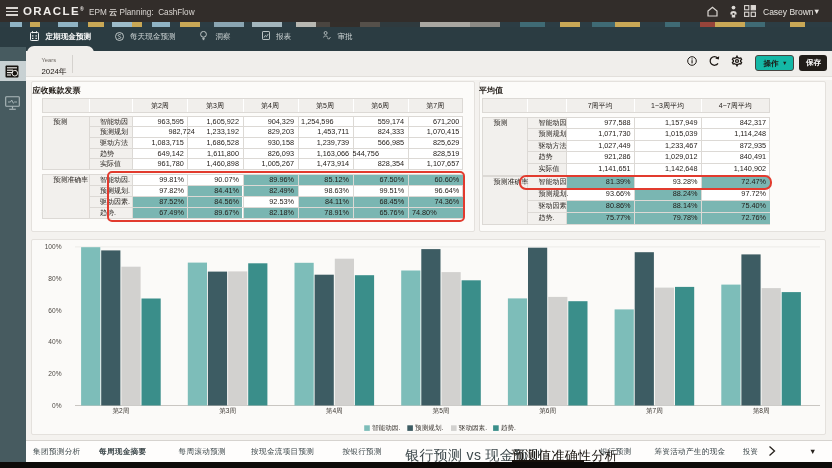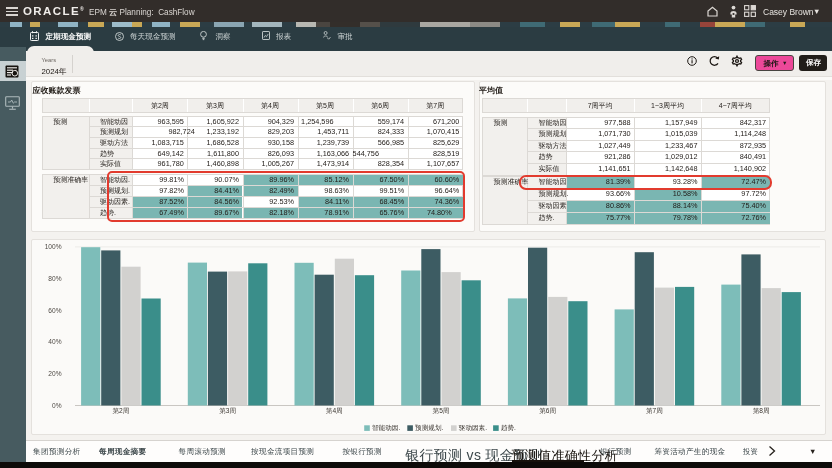--- a/index.html
+++ b/index.html
@@ -92,21 +92,21 @@
       <rect x="4.5" y="2.4" width="1.1" height="1.1" fill="#1c1713"></rect>
     </svg>
 <svg class="abs" style="left:707.5px;top:56px;" width="12" height="11" viewBox="0 0 12 11">
 <path d="M9.6 2.0 A 4.3 4.3 0 1 0 10.0 7.4" fill="none" stroke="#1c1713" stroke-width="1.25"></path>
 <path d="M7.2 2.6 l3.6 0.8 l0.4 -3.2 z" fill="#1c1713"></path>
     </svg>
 <svg class="abs" style="left:731px;top:55px;" width="12" height="12" viewBox="0 0 24 24">
 <path fill="#1c1713" d="M12 7.8 A4.2 4.2 0 1 0 12 16.2 A4.2 4.2 0 1 0 12 7.8 M12 10.3 A1.7 1.7 0 1 1 12 13.7 A1.7 1.7 0 1 1 12 10.3 Z"></path>
 <path fill="none" stroke="#1c1713" stroke-width="2.6" d="M12 2.5 L13.3 5.2 A7 7 0 0 1 16.6 6.6 L19.5 5.8 L21.2 8.8 L19.1 11 A7 7 0 0 1 19.1 13 L21.2 15.2 L19.5 18.2 L16.6 17.4 A7 7 0 0 1 13.3 18.8 L12 21.5 L10.7 18.8 A7 7 0 0 1 7.4 17.4 L4.5 18.2 L2.8 15.2 L4.9 13 A7 7 0 0 1 4.9 11 L2.8 8.8 L4.5 5.8 L7.4 6.6 A7 7 0 0 1 10.7 5.2 Z"></path>
     </svg>
-<div class="abs" style="left:754.5px;top:54.5px;width:39px;height:16px;border:1.4px solid #474440;border-radius:3px;background:#ec4899;">
+<div class="abs" style="left:754.5px;top:54.5px;width:39px;height:16px;border:1.4px solid #474440;border-radius:3px;background:#14b8a6;">
       <span style="position:absolute;left:8px;top:3.6px;font-size:7.6px;font-weight:bold;color:#1c1713;">操作</span>
       <span style="position:absolute;right:5px;top:4.5px;font-size:5.5px;color:#1c1713;">▼</span>
     </div>
 <div class="abs" style="left:799px;top:54.5px;width:28px;height:16px;border-radius:3px;background:#211d19;">
       <span style="position:absolute;left:7px;top:3.8px;font-size:7.6px;font-weight:bold;color:#fdfcfb;">保存</span>
     </div>
 <div class="abs" style="left:31px;top:81px;width:443.5px;height:150.5px;background:#fcfbf9;border:1px solid #e4e1dd;border-radius:2px;"></div>
 <div class="abs" style="left:478.5px;top:81px;width:347px;height:150.5px;background:#fcfbf9;border:1px solid #e4e1dd;border-radius:2px;"></div>
 <div class="abs" style="left:31px;top:238.5px;width:794.5px;height:196px;background:#fbfaf8;border:1px solid #e4e1dd;border-radius:2px;"></div>
 <div class="abs" style="left:32.5px;top:85px;font-size:8px;font-weight:bold;color:#26211c;">应收账款发票</div>
@@ -223,21 +223,21 @@
 <div class="cell" style="left:132.4px;top:206.7px;width:51.54999999999998px;height:10.9px;line-height:11.4px;text-align:right;">67.49%</div>
 <div class="abs" style="left:188.45px;top:207.7px;width:54.05000000000001px;height:9.9px;background:#7ab6b2;"></div>
 <div class="cell" style="left:187.45px;top:206.7px;width:51.55000000000001px;height:10.9px;line-height:11.4px;text-align:right;">89.67%</div>
 <div class="abs" style="left:243.5px;top:207.7px;width:54.05000000000001px;height:9.9px;background:#7ab6b2;"></div>
 <div class="cell" style="left:242.5px;top:206.7px;width:51.55000000000001px;height:10.9px;line-height:11.4px;text-align:right;">82.18%</div>
 <div class="abs" style="left:298.55px;top:207.7px;width:54.05000000000001px;height:9.9px;background:#7ab6b2;"></div>
 <div class="cell" style="left:297.55px;top:206.7px;width:51.55000000000001px;height:10.9px;line-height:11.4px;text-align:right;">78.91%</div>
 <div class="abs" style="left:353.6px;top:207.7px;width:54.049999999999955px;height:9.9px;background:#7ab6b2;"></div>
 <div class="cell" style="left:352.6px;top:206.7px;width:51.549999999999955px;height:10.9px;line-height:11.4px;text-align:right;">65.76%</div>
 <div class="abs" style="left:408.65px;top:207.7px;width:54.150000000000034px;height:9.9px;background:#7ab6b2;"></div>
-<div class="cell" style="left:385px;top:206.7px;width:51.650000000000034px;height:10.9px;line-height:11.4px;text-align:right;margin-left:15px;">74.80%</div>
+<div class="cell" style="left:385px;top:206.7px;width:51.650000000000034px;height:10.9px;line-height:11.4px;text-align:right;">74.80%</div>
 <div class="cell" style="left:53.3px;top:174.0px;height:10.9px;line-height:11.4px;font-size:7px;">预测准确率</div>
 <div class="abs" style="left:481.9px;top:97.5px;width:287.70000000000005px;height:15px;background:#f1efec;border:1px solid #dcd9d5;"></div>
 <div class="abs" style="left:527.4px;top:98.5px;width:1px;height:13px;background:#ffffff;"></div>
 <div class="abs" style="left:566.1px;top:98.5px;width:1px;height:13px;background:#ffffff;"></div>
 <div class="abs" style="left:634.1px;top:98.5px;width:1px;height:13px;background:#ffffff;"></div>
 <div class="abs" style="left:701.0px;top:98.5px;width:1px;height:13px;background:#ffffff;"></div>
 <div class="cell" style="left:566.1px;top:97.5px;width:68.0px;height:15px;line-height:15px;text-align:center;font-size:7.0px;">7周平均</div>
 <div class="cell" style="left:634.1px;top:97.5px;width:66.89999999999998px;height:15px;line-height:15px;text-align:center;font-size:7.0px;">1~3周平均</div>
 <div class="cell" style="left:701.0px;top:97.5px;width:68.60000000000002px;height:15px;line-height:15px;text-align:center;font-size:7.0px;">4~7周平均</div>
 <div class="abs" style="left:481.9px;top:116.5px;width:287.70000000000005px;height:59.099999999999994px;border:1px solid #dcd9d5;background:#fff;"></div>
@@ -281,21 +281,21 @@
 <div class="cell" style="left:538.4px;top:176.0px;height:11.9px;line-height:12.4px;font-size:7px;">智能动因.</div>
 <div class="abs" style="left:567.1px;top:177.0px;width:67.0px;height:10.9px;background:#7ab6b2;"></div>
 <div class="cell" style="left:566.1px;top:176.0px;width:64.5px;height:11.9px;line-height:12.4px;text-align:right;">81.39%</div>
 <div class="cell" style="left:634.1px;top:176.0px;width:63.39999999999998px;height:11.9px;line-height:12.4px;text-align:right;">93.28%</div>
 <div class="abs" style="left:702.0px;top:177.0px;width:67.60000000000002px;height:10.9px;background:#7ab6b2;"></div>
 <div class="cell" style="left:701.0px;top:176.0px;width:65.10000000000002px;height:11.9px;line-height:12.4px;text-align:right;">72.47%</div>
 <div class="abs" style="left:527.4px;top:199.8px;width:241.20000000000005px;height:1px;background:#dcd9d5;"></div>
 <div class="cell" style="left:538.4px;top:187.9px;height:11.9px;line-height:12.4px;font-size:7px;">预测规划.</div>
 <div class="cell" style="left:566.1px;top:187.9px;width:64.5px;height:11.9px;line-height:12.4px;text-align:right;">93.66%</div>
 <div class="abs" style="left:635.1px;top:188.9px;width:65.89999999999998px;height:10.9px;background:#7ab6b2;"></div>
-<div class="cell" style="left:634.1px;top:187.9px;width:63.39999999999998px;height:11.9px;line-height:12.4px;text-align:right;">10.58%</div>
+<div class="cell" style="left:634.1px;top:187.9px;width:63.39999999999998px;height:11.9px;line-height:12.4px;text-align:right;">88.24%</div>
 <div class="cell" style="left:701.0px;top:187.9px;width:65.10000000000002px;height:11.9px;line-height:12.4px;text-align:right;">97.72%</div>
 <div class="abs" style="left:527.4px;top:211.70000000000002px;width:241.20000000000005px;height:1px;background:#dcd9d5;"></div>
 <div class="cell" style="left:538.4px;top:199.8px;height:11.9px;line-height:12.4px;font-size:7px;">驱动因素.</div>
 <div class="abs" style="left:567.1px;top:200.8px;width:67.0px;height:10.9px;background:#7ab6b2;"></div>
 <div class="cell" style="left:566.1px;top:199.8px;width:64.5px;height:11.9px;line-height:12.4px;text-align:right;">80.86%</div>
 <div class="abs" style="left:635.1px;top:200.8px;width:65.89999999999998px;height:10.9px;background:#7ab6b2;"></div>
 <div class="cell" style="left:634.1px;top:199.8px;width:63.39999999999998px;height:11.9px;line-height:12.4px;text-align:right;">88.14%</div>
 <div class="abs" style="left:702.0px;top:200.8px;width:67.60000000000002px;height:10.9px;background:#7ab6b2;"></div>
 <div class="cell" style="left:701.0px;top:199.8px;width:65.10000000000002px;height:11.9px;line-height:12.4px;text-align:right;">75.40%</div>
 <div class="cell" style="left:538.4px;top:211.7px;height:11.9px;line-height:12.4px;font-size:7px;">趋势.</div>

